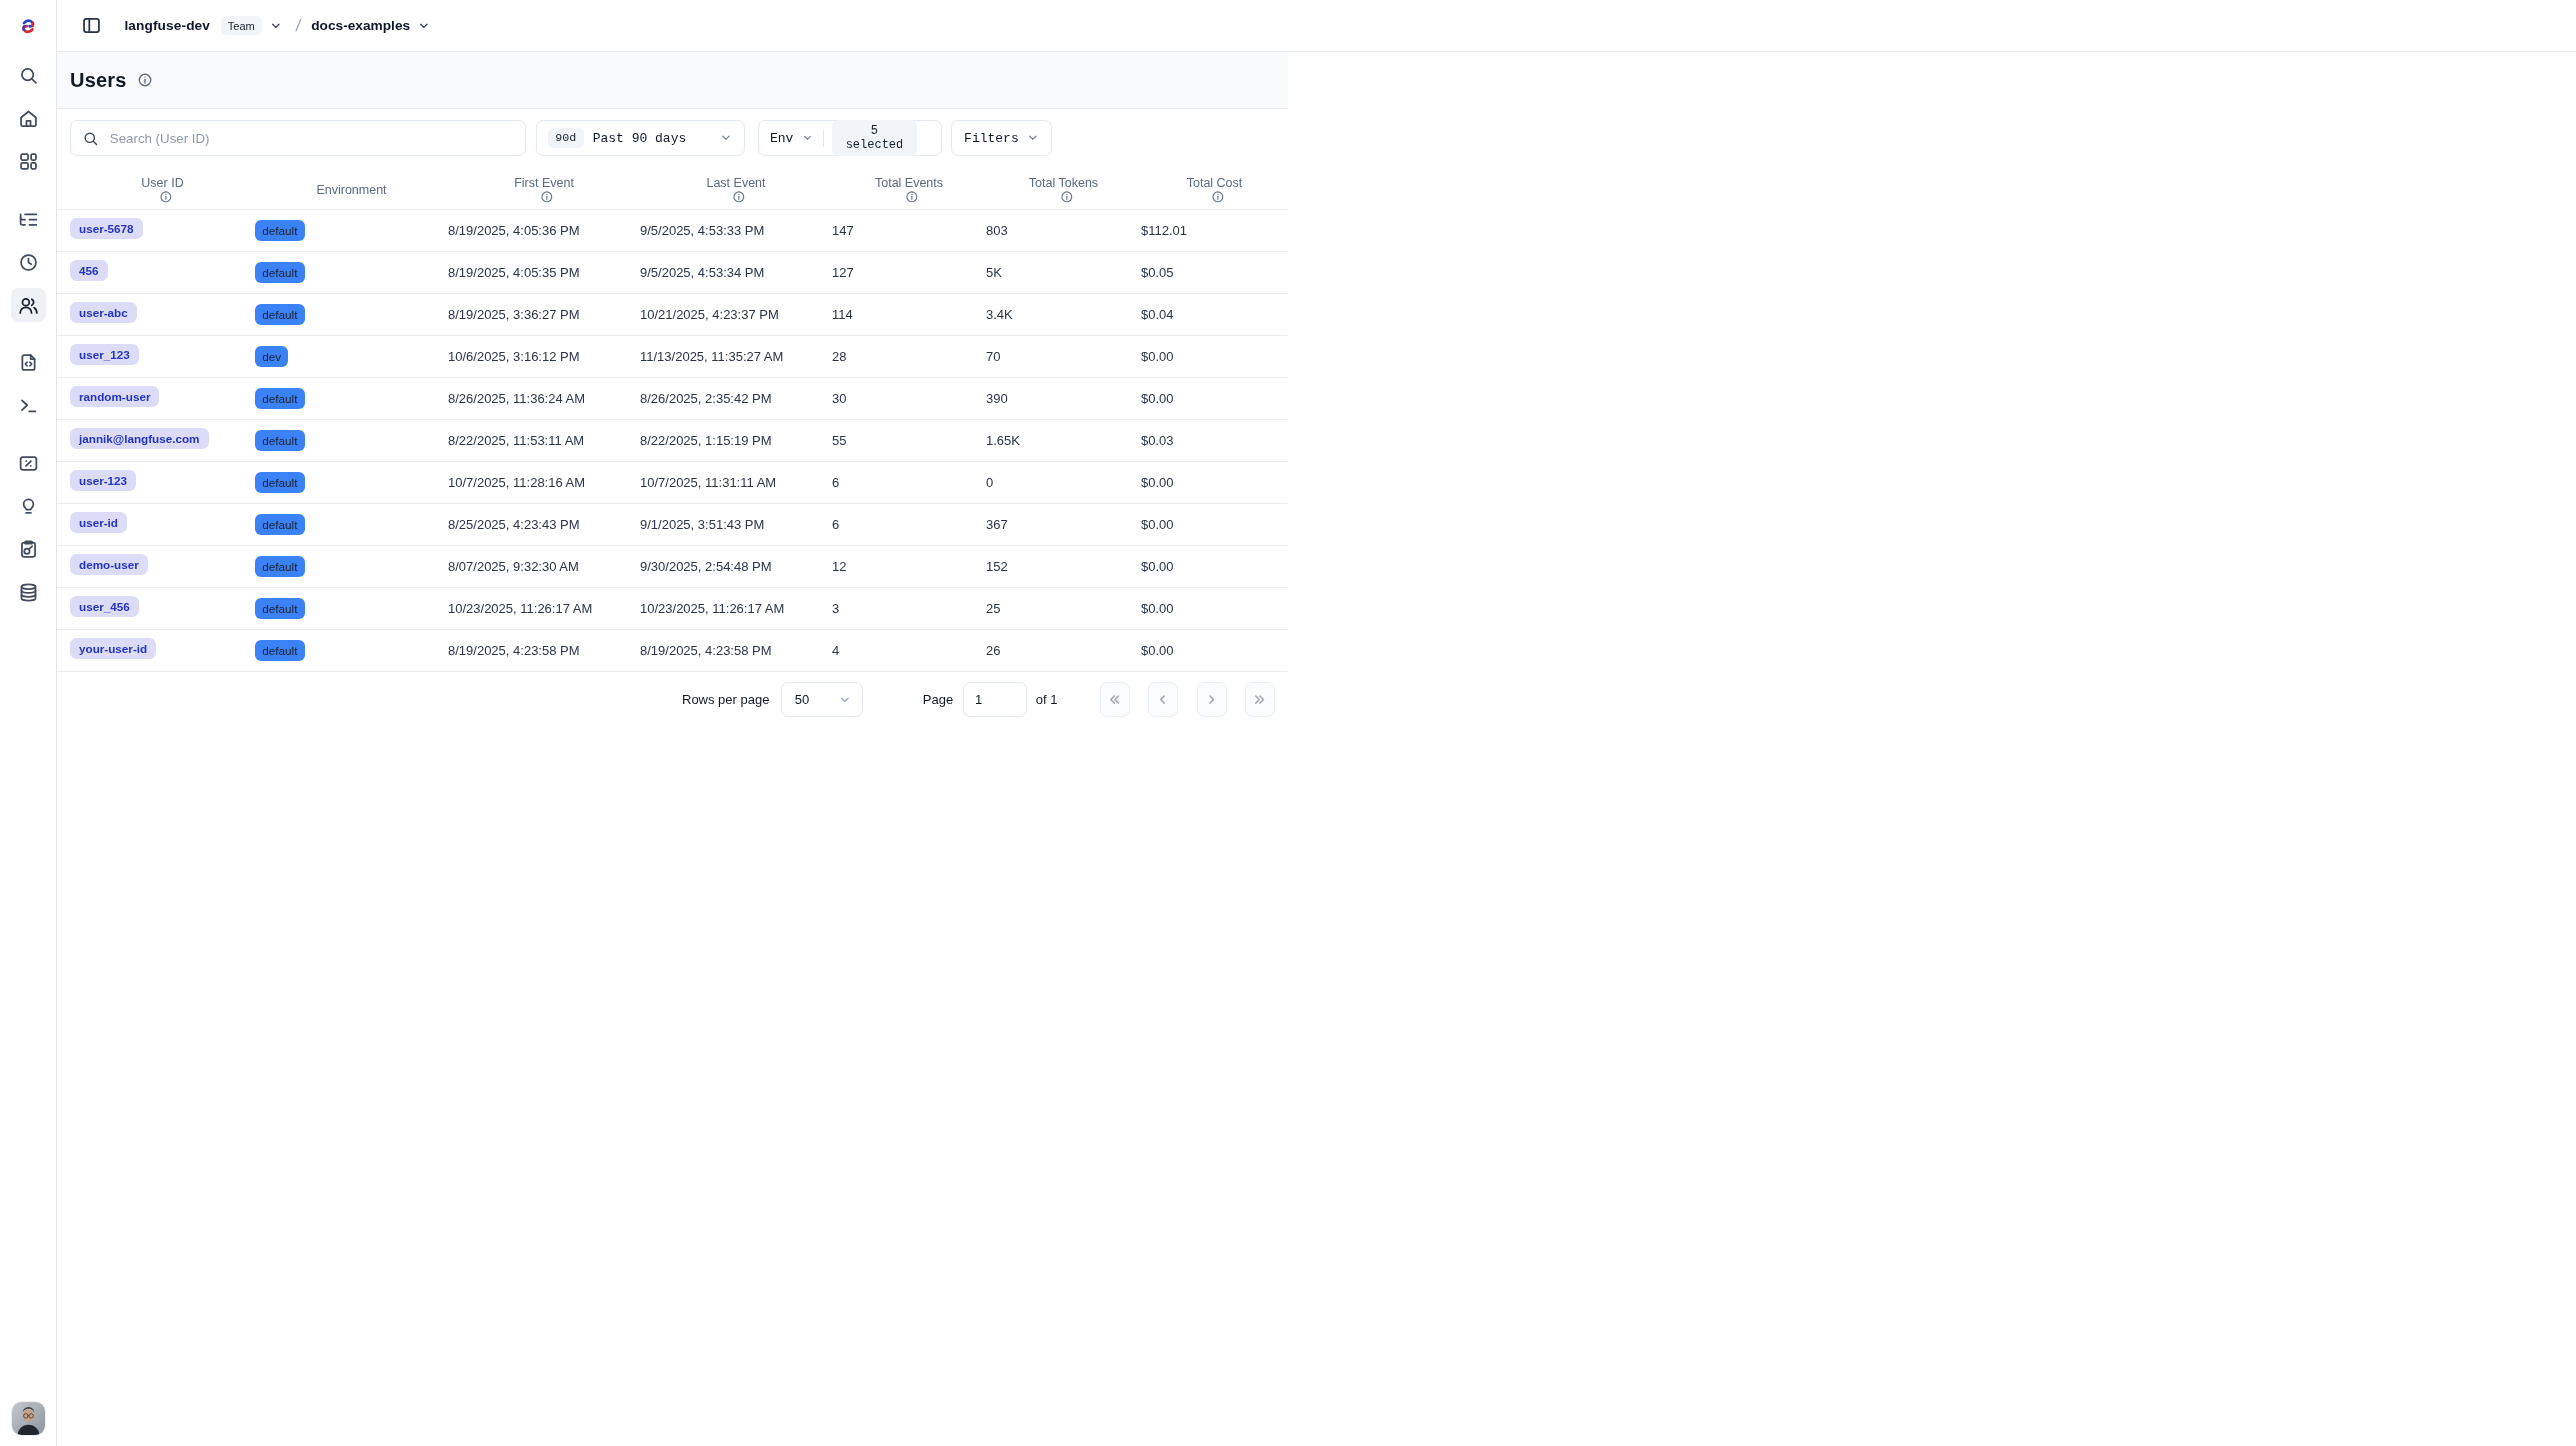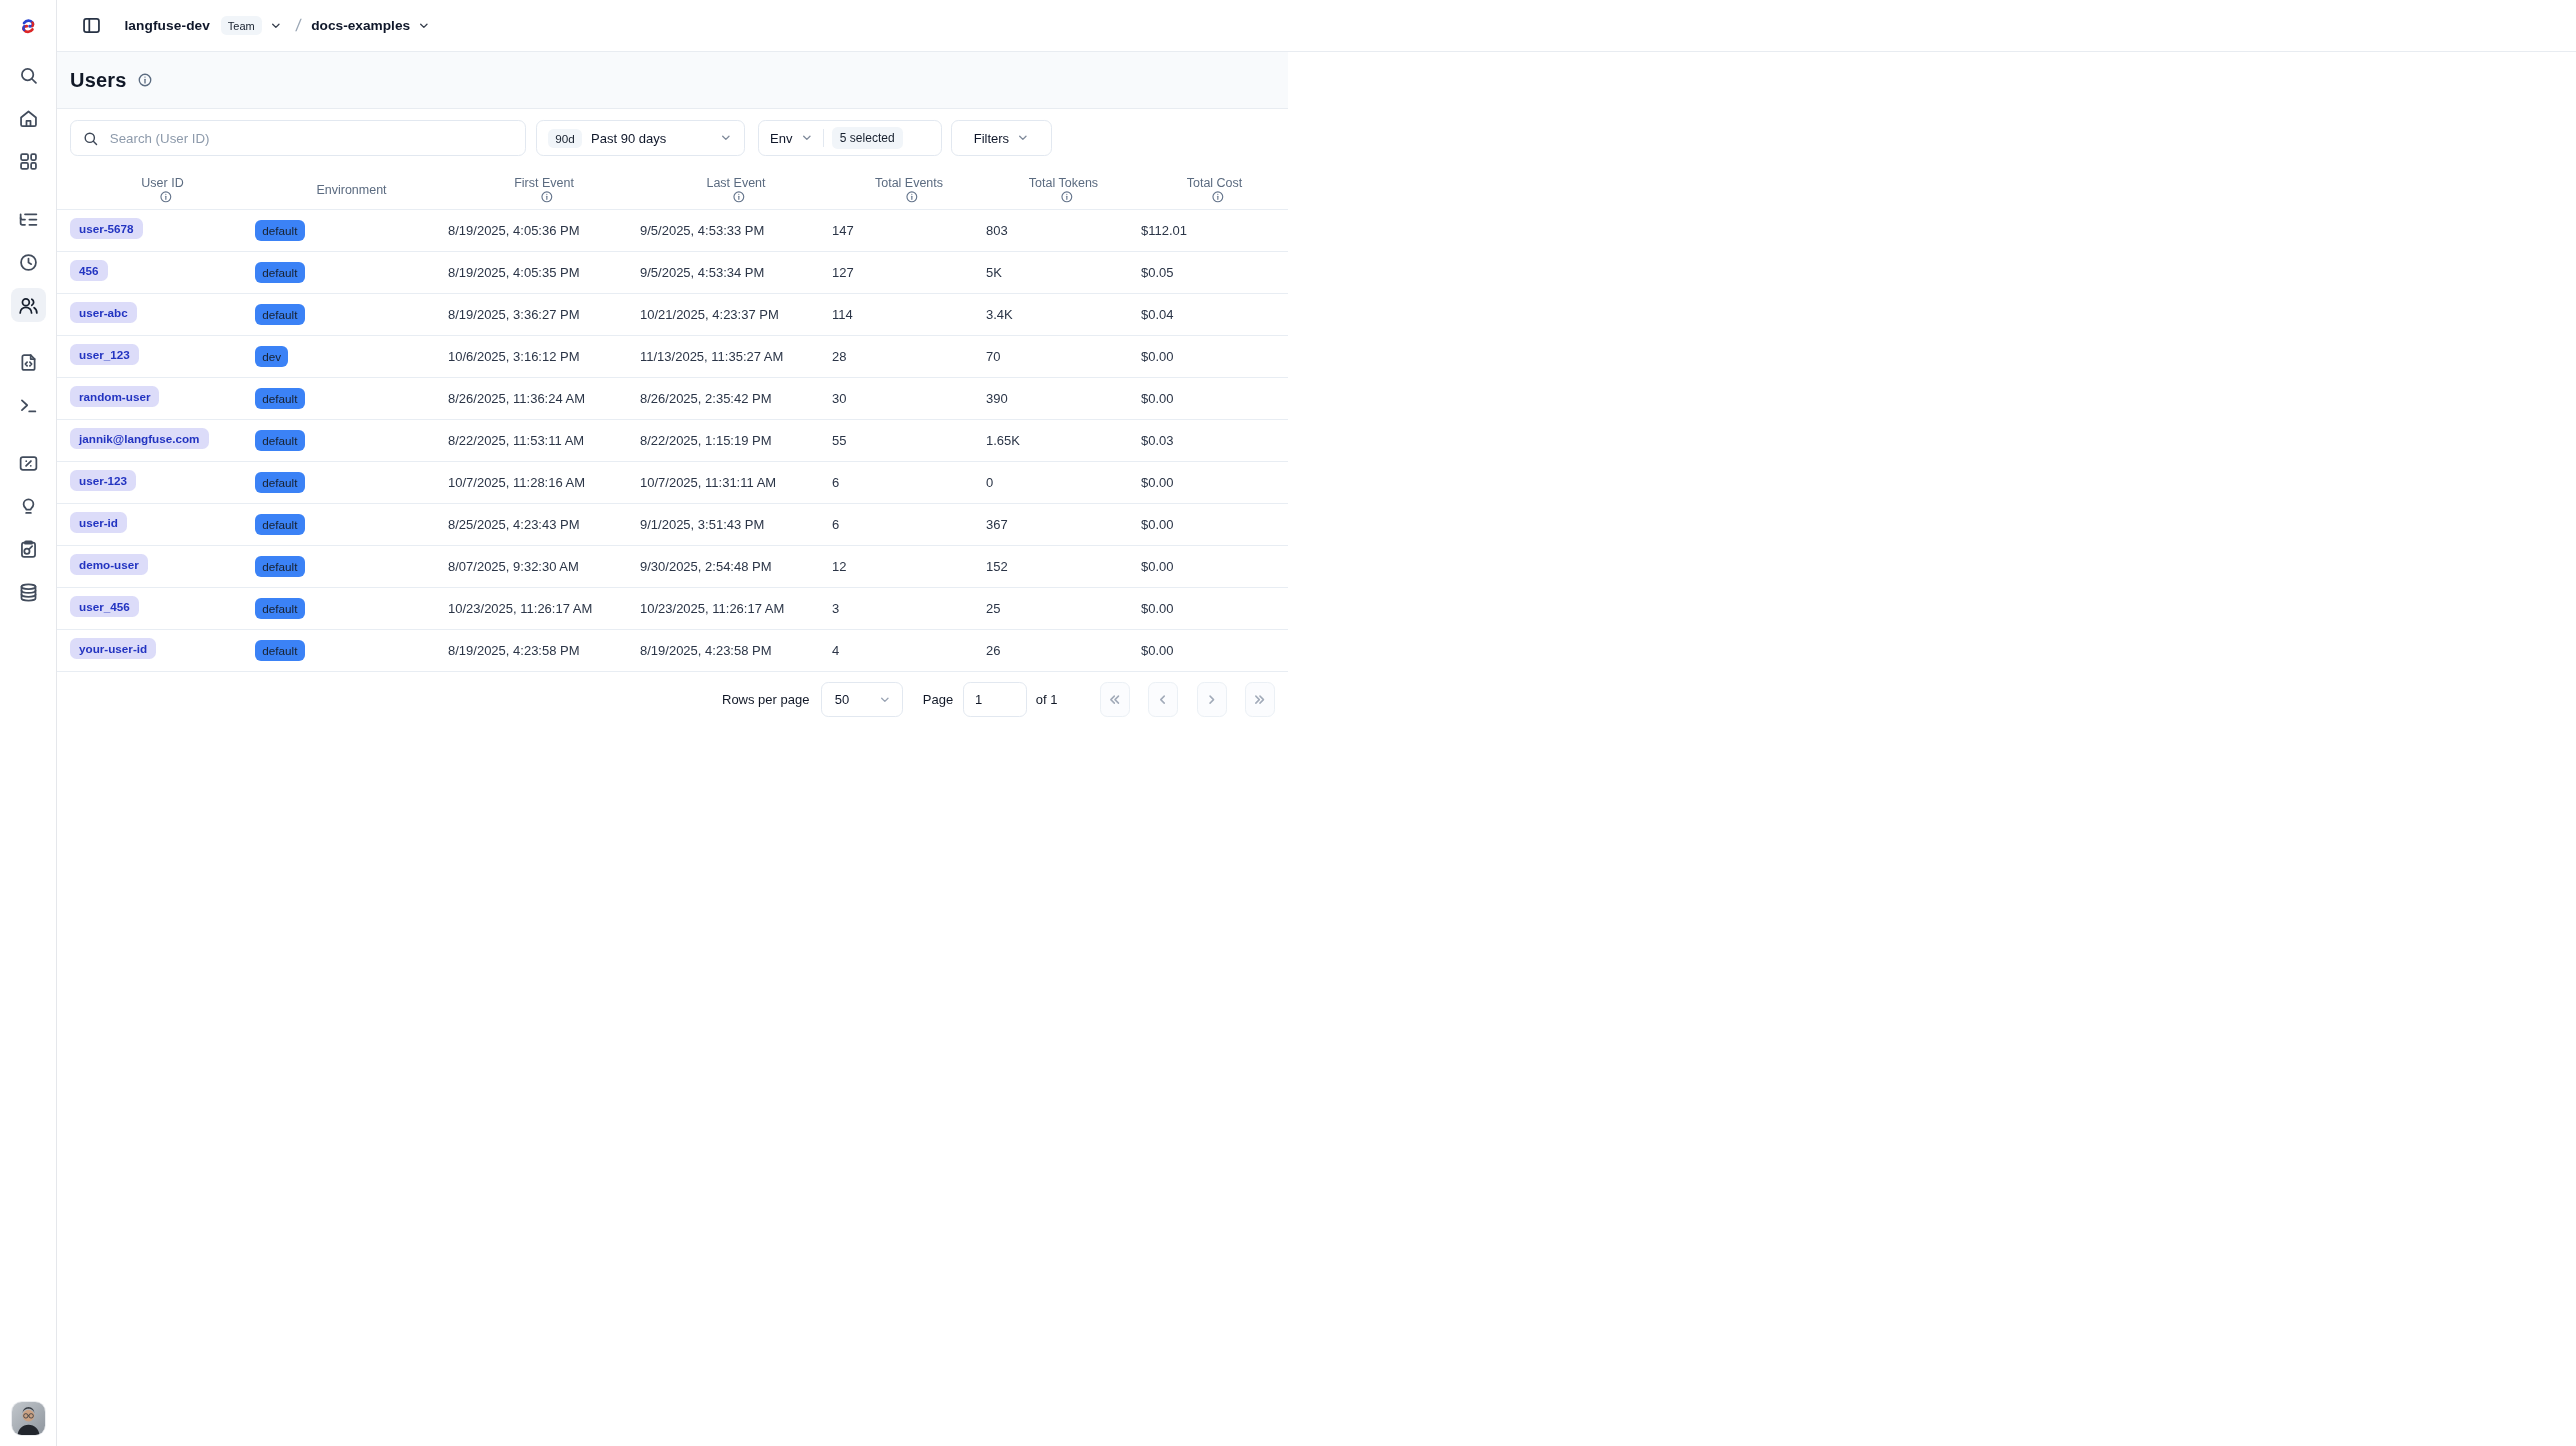--- a/index.html
+++ b/index.html
@@ -46,21 +46,21 @@
 
   .toolbar { display:flex; align-items:flex-start; padding:11.3px 13px 13px 13px; }
   .search-box { width:456px; height:36px; border:0.8px solid #e2e8f0; border-radius:7.3px;
     display:flex; align-items:center; padding:0 11.3px; background:#fff; margin-right:9.7px; }
   .search-box .icon { width:17px; height:17px; color:#3c4656; flex:0 0 auto; }
   .search-input { border:none; outline:none; flex:1; margin-left:10.5px; font-size:13.3px;
     font-family:inherit; color:#0f172a; background:transparent; }
   .search-input::placeholder { color:#8d9aab; }
   .tool-btn { height:36px; border:0.8px solid #e2e8f0; border-radius:7.3px; background:#fff;
     display:flex; align-items:center; padding:0 11.3px; font-size:13px; font-weight:500;
-    color:#0f172a; cursor:pointer; font-family:Liberation Sans, sans-serif; }
+    color:#0f172a; cursor:pointer; font-family:Liberation Mono, monospace; }
   .tool-btn .chev { color:#808b9b; margin-left:7.3px; }
   .time-btn { width:209px; margin-right:13px; }
   .time-badge { margin-right:9px; font-size:11.7px; }
   .time-label { flex:1; text-align:left; }
   .env-btn { width:184px; margin-right:9.7px; padding-right:24px; }
   .env-chev { margin-left:8px; }
   .env-divider { width:0.8px; height:18px; background:#e2e8f0; margin:0 8px 0 9.7px; }
   .env-count { font-size:12px; padding:4px 8px; }
   .filters-btn { width:101px; justify-content:center; }
 
@@ -80,21 +80,21 @@
 
   
   .pagination { display:flex; align-items:center; justify-content:flex-end;
     padding:10.5px 13px 0 0; }
   .pag-label { font-size:13px; font-weight:500; color:#111827; }
   .rpp-select { width:82px; height:35px; border:0.8px solid #e2e8f0; border-radius:7.3px;
     display:flex; align-items:center; justify-content:space-between; padding:0 9.7px 0 13px;
     margin-left:11.3px; cursor:pointer; background:#fff; }
   .rpp-select .value { font-size:13px; font-weight:500; }
   .rpp-select .chev { color:#9aa4b4; }
-  .page-word { margin-left:20px; }
+  .page-word { margin-left:60px; }
   .page-input { width:64px; height:35px; border:0.8px solid #e2e8f0; border-radius:7.3px;
     margin-left:9.7px; padding:0 11.3px; font-size:13px; font-weight:500; font-family:inherit;
     color:#111827; outline:none; }
   .of-label { margin-left:9px; }
   .pager { display:flex; margin-left:42px; gap:18.5px; }
   .pager-btn { width:30px; height:35px; border:0.8px solid #ebf0f5; border-radius:7.3px;
     background:#fbfcfe; color:#a2abb9; display:flex; align-items:center; justify-content:center;
     cursor:pointer; }
   .pager-btn .icon { width:15.3px; height:15.3px; stroke-width:2.4; }
 </style>

